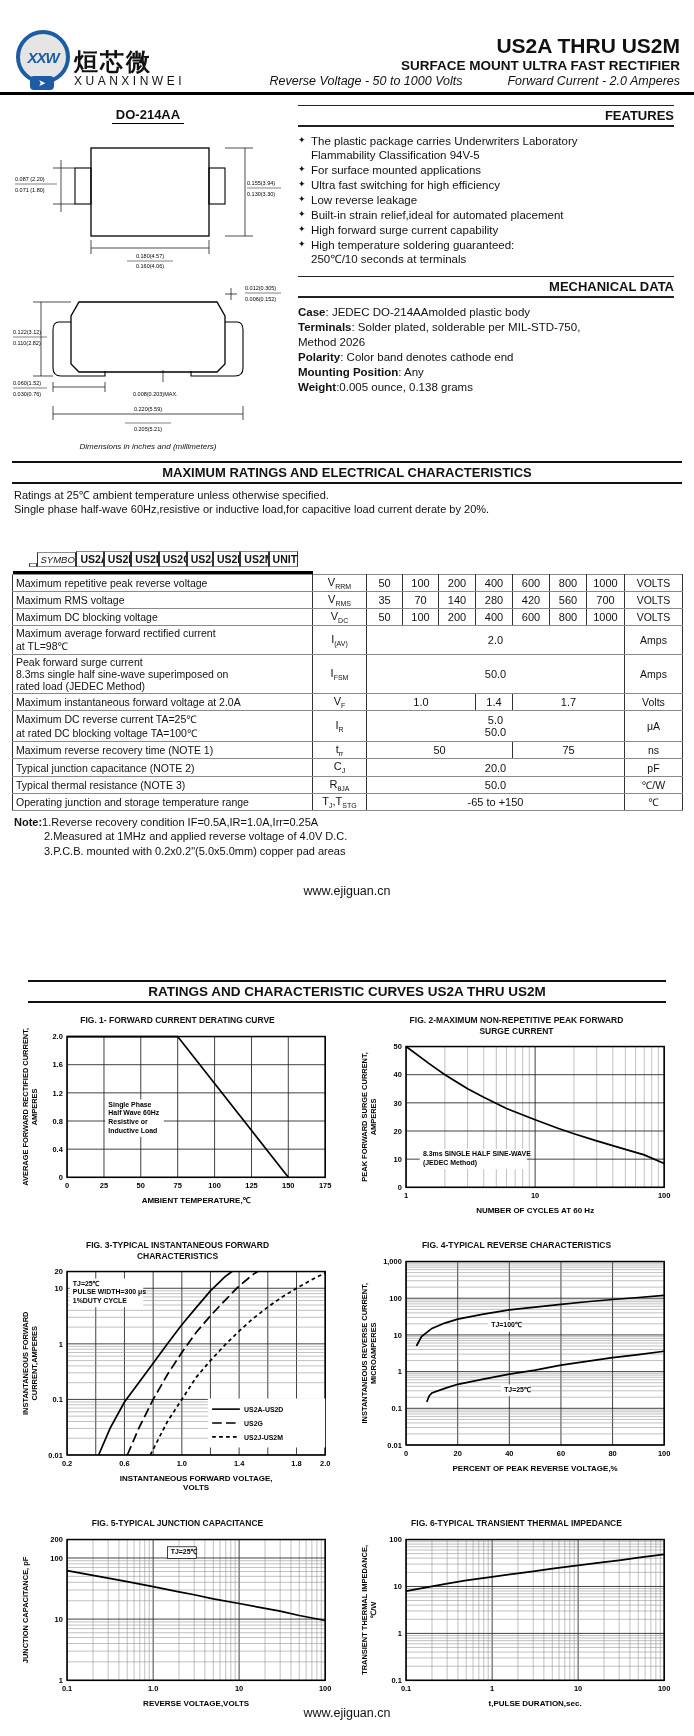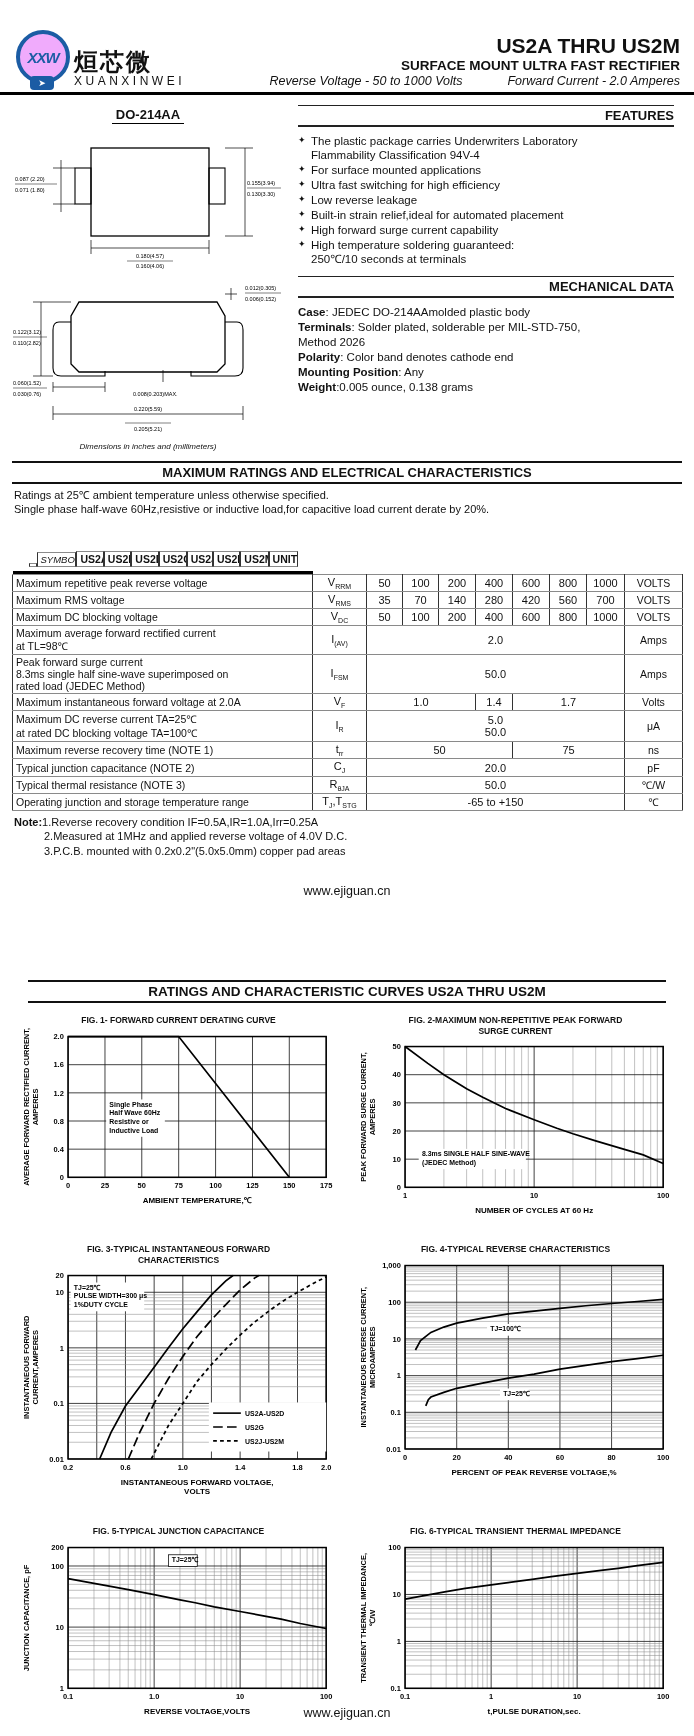--- a/index.html
+++ b/index.html
@@ -5,21 +5,21 @@
   html,body{margin:0;padding:0;background:#e8e8e8;}
   .page{width:694px;height:1736px;margin:0 auto;background:#fff;position:relative;overflow:hidden;
         font-family:"Liberation Sans",sans-serif;color:#111;}
   
   .hdr{display:flex;align-items:flex-end;justify-content:space-between;padding:30px 14px 4px 16px;
        border-bottom:3px solid #000;}
   .logo-wrap{display:flex;align-items:flex-end;gap:6px;}
   .logo-badge{position:relative;width:52px;height:58px;}
   .logo-circle{width:46px;height:46px;border:4px solid #1b5ca4;border-radius:50%;display:flex;
        align-items:center;justify-content:center;color:#1b5ca4;font-weight:bold;font-style:italic;
-       font-size:15px;letter-spacing:-1px;background:#f0abfc;}
+       font-size:15px;letter-spacing:-1px;background:#e5e5e5;}
   .logo-plane{position:absolute;left:14px;bottom:-2px;width:24px;height:14px;background:#1b5ca4;
        border-radius:4px;color:#fff;font-size:9px;line-height:14px;text-align:center;}
   .logo-cn{font-size:24px;font-weight:bold;line-height:0.95;letter-spacing:2px;}
   .logo-rom{font-size:12px;letter-spacing:3.5px;font-weight:500;}
   .hdr-right{text-align:right;line-height:1.15;}
   .hdr-title{font-size:21px;font-weight:bold;}
   .hdr-sub{font-size:13.5px;font-weight:bold;}
   .hdr-tagline{font-size:12.5px;font-style:italic;display:flex;gap:45px;justify-content:flex-end;}
   
   .topcols{display:flex;padding:8px 20px 0 12px;}
@@ -50,21 +50,21 @@
   table.rt tr.hdr td.sym{font-style:italic;font-weight:normal;font-size:9.5px;}
   table.rt td.unit{font-size:10.5px;}
   .notes{margin:4px 14px;font-size:11px;line-height:1.3;}
   .notes .nrow{padding-left:30px;}
   .notes .nrow.first{padding-left:0;}
   .site-link{text-align:center;font-size:12.5px;margin-top:26px;}
   
   .curves-head{margin:82px 28px 0 28px;text-align:center;font-weight:bold;font-size:13.5px;
       border-top:2px solid #111;border-bottom:2px solid #111;padding:2px 0;}
   .figgrid{display:grid;grid-template-columns:1fr 1fr;column-gap:4px;row-gap:12px;
-      padding:12px 12px 0 12px;justify-items:center;}
+      padding:12px 12px 0 12px;justify-items:center;gap:8px;}
   figure.fig{margin:0;width:330px;}
   .fig-title{text-align:center;font-size:8.5px;font-weight:bold;line-height:1.25;margin-bottom:2px;}
   .fig-canvas{text-align:center;}
   .bottom-link{position:absolute;left:0;right:0;bottom:16px;text-align:center;font-size:12.5px;}
   svg text{font-family:"Liberation Sans",sans-serif;}
   .dim{font-size:5.5px;}
 </style>
 </head>
 <body>
 
@@ -154,21 +154,21 @@
       <div class="pkg-caption">Dimensions in inches and (millimeters)</div>
     </div>
 
     <div class="rightcol">
       <div class="sec-head">FEATURES</div>
       <ul class="feat-list">
           <li>
             <span class="feat-bullet">✦</span>
             <div>
               <div>The plastic package carries Underwriters Laboratory</div>
-              <div>Flammability Classification 94V-4</div>
+              <div>Flammability Classification 94V-5</div>
             </div>
           </li>
           <li>
             <span class="feat-bullet">✦</span>
             <div>
               <div>For surface mounted applications</div>
             </div>
           </li>
           <li>
             <span class="feat-bullet">✦</span>

